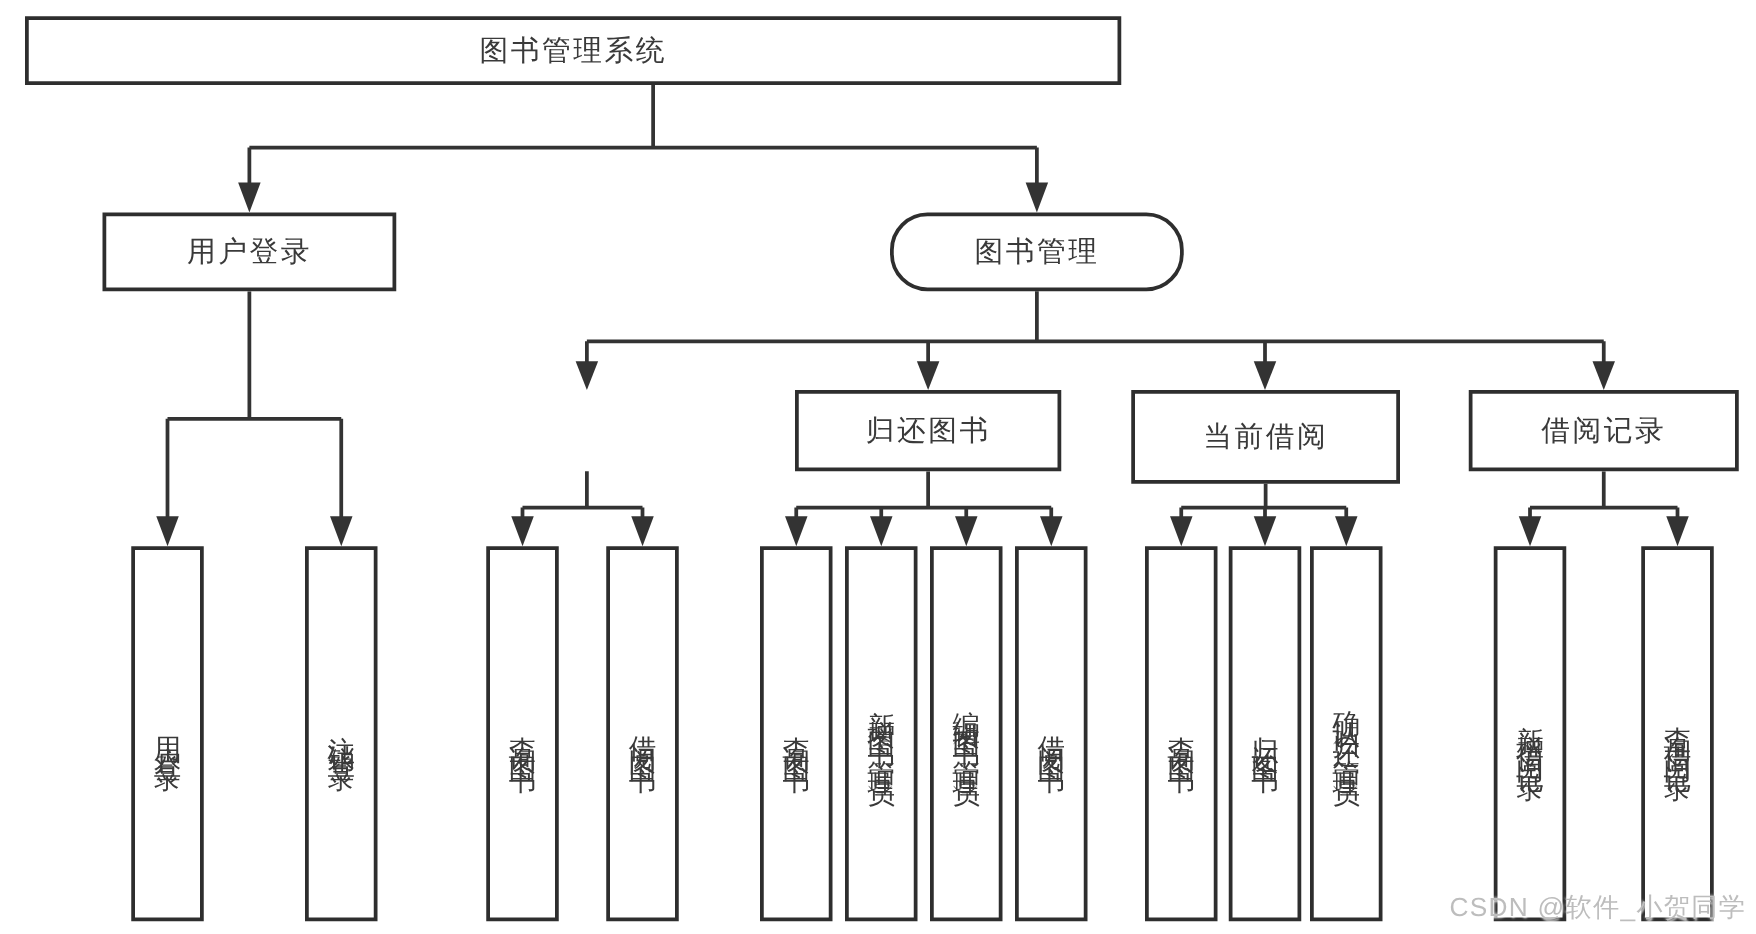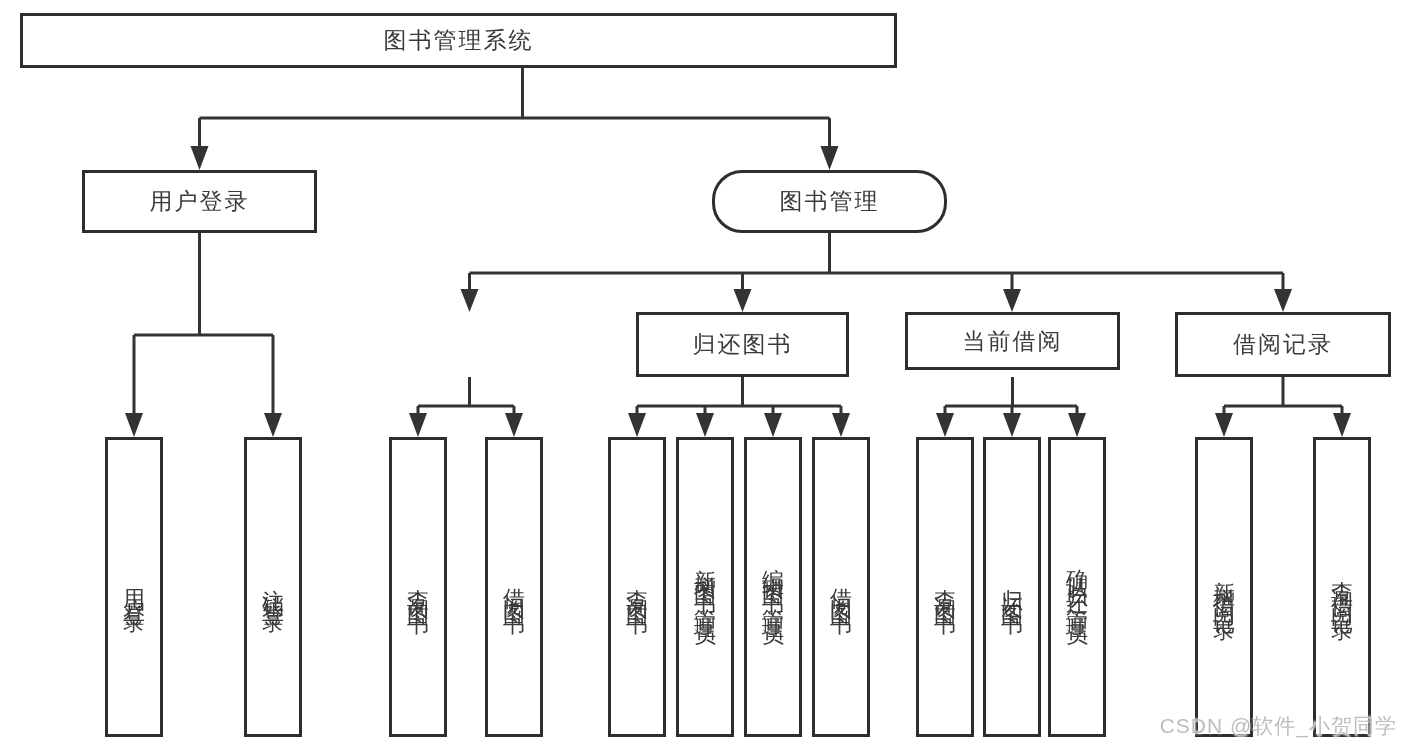--- a/index.html
+++ b/index.html
@@ -133,21 +133,21 @@
   <div class="box hbox" style="left:82px; top:170px; width:235px; height:63px;">
     <span>用户登录</span>
   </div>
   <div class="box hbox" style="left:712px; top:170px; width:235px; height:63px;border-radius:30px;">
     <span>图书管理</span>
   </div>
 
   <div class="box hbox" style="left:636px; top:312px; width:213px; height:65px;">
     <span>归还图书</span>
   </div>
-  <div class="box hbox" style="left:905px; top:312px; width:215px; height:58px;">
+  <div class="box hbox" style="left:905px; top:312px; width:215px; height:75px;">
     <span>当前借阅</span>
   </div>
   <div class="box hbox" style="left:1175px; top:312px; width:216px; height:65px;">
     <span>借阅记录</span>
   </div>
 
   <div class="box vbox" style="left:105px; top:437px; width:58px; height:300px;">
     <span>用户登录</span>
   </div>
   <div class="box vbox" style="left:244px; top:437px; width:58px; height:300px;">

